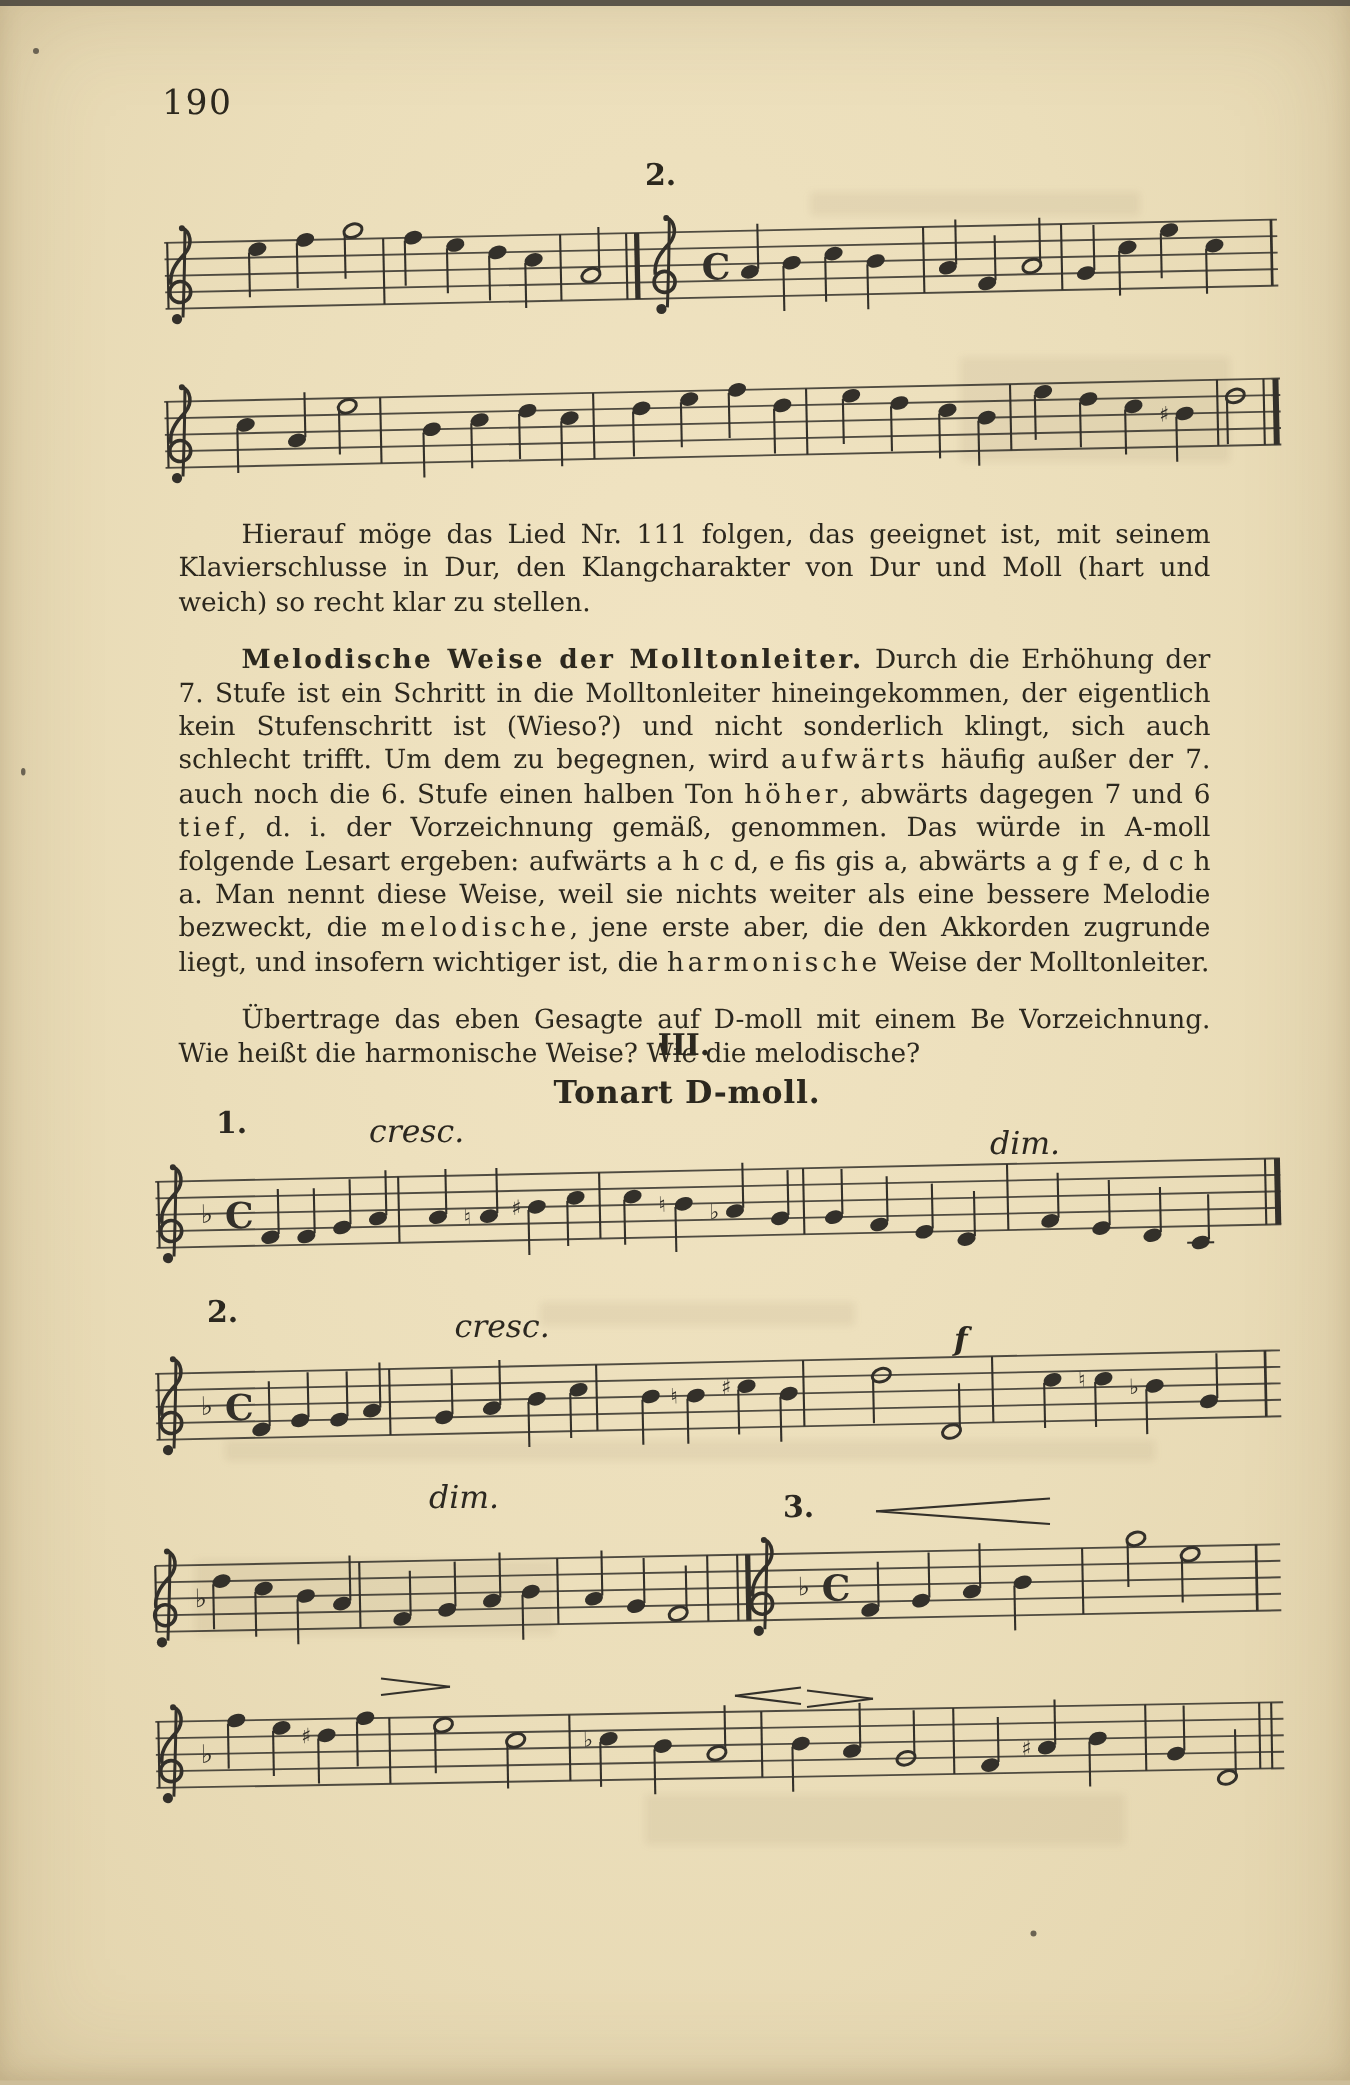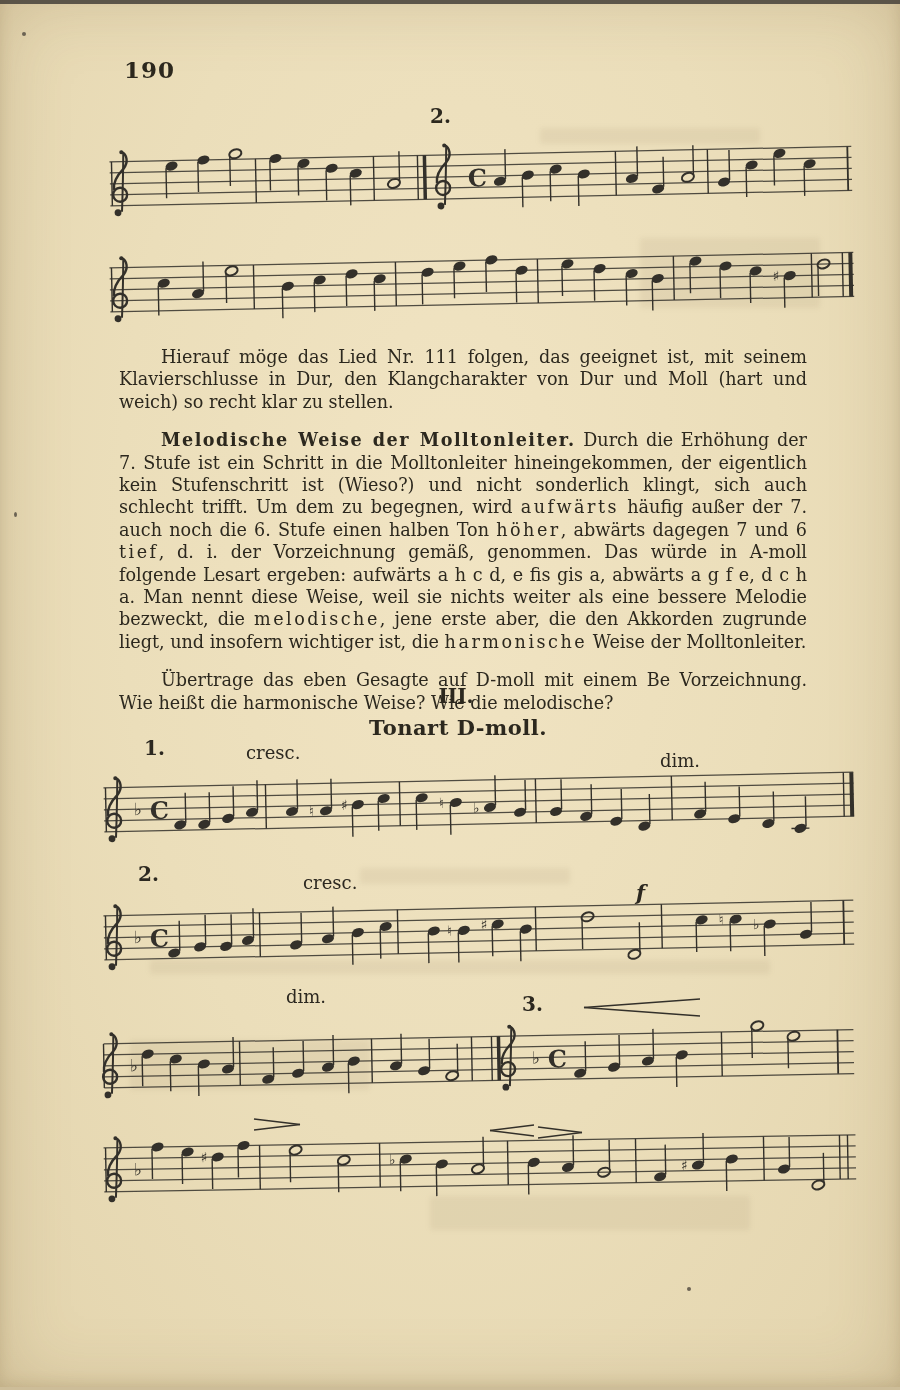--- a/index.html
+++ b/index.html
@@ -6,33 +6,33 @@
   body{width:900px;height:1390px;overflow:hidden;font-family:"DejaVu Serif",serif;}
   .page{position:relative;width:900px;height:1390px;
     background:radial-gradient(ellipse at 50% 38%, #f1e4c3 0%, #ebdeba 52%, #e3d4ad 100%);
     box-shadow:inset 0 0 70px rgba(118,92,48,.22), inset 0 -6px 14px rgba(118,92,48,.18);
     color:#2c281e;}
   .scan-edge-top{position:absolute;left:0;top:0;width:900px;height:4px;background:#45413a;opacity:.85;}
   .edge-b{position:absolute;left:0;bottom:0;width:900px;height:3px;background:#cdbd99;}
   .speck{position:absolute;background:#6b6353;border-radius:50%;}
   .bleed{position:absolute;background:rgba(128,116,82,.09);filter:blur(2.5px);border-radius:3px;}
 
-  .pagenum{position:absolute;left:124px;top:56px;font-size:23px;font-weight:bold;letter-spacing:1px;}
+  .pagenum{position:absolute;left:108px;top:56px;font-size:23px;font-weight:normal;letter-spacing:1px;}
   .h-ex{position:absolute;left:430px;top:104px;font-size:20px;font-weight:bold;}
   .h-sec{position:absolute;left:12px;right:0;top:684px;text-align:center;font-size:20px;font-weight:bold;}
   .h-sub{position:absolute;left:16px;right:0;top:715px;text-align:center;font-size:21px;font-weight:bold;letter-spacing:.5px;}
 
   .textblock{position:absolute;left:103px;top:330px;width:720px;font-size:17.6px;line-height:22.4px;text-align:justify;}
   .textblock p{margin:16px;text-indent:42px;}
   .sp{letter-spacing:2.5px;}
   .spb{font-weight:bold;letter-spacing:1.5px;}
 
   .mlabel{position:absolute;color:#2c2820;font-family:"DejaVu Serif",serif;white-space:nowrap;}
   .num{font-weight:bold;font-size:20px;}
-  .dyn{font-size:18px;}
+  .dyn{font-style:italic;font-size:21px;}
   .dynf{font-style:italic;font-weight:bold;font-size:21px;}
 </style>
 </head>
 <body>
 
 <div class="page">
   <div class="scan-edge-top"></div>
   <div class="edge-b"></div>
 
   <div class="bleed" style="left:540px;top:128px;width:220px;height:16px;"></div>

